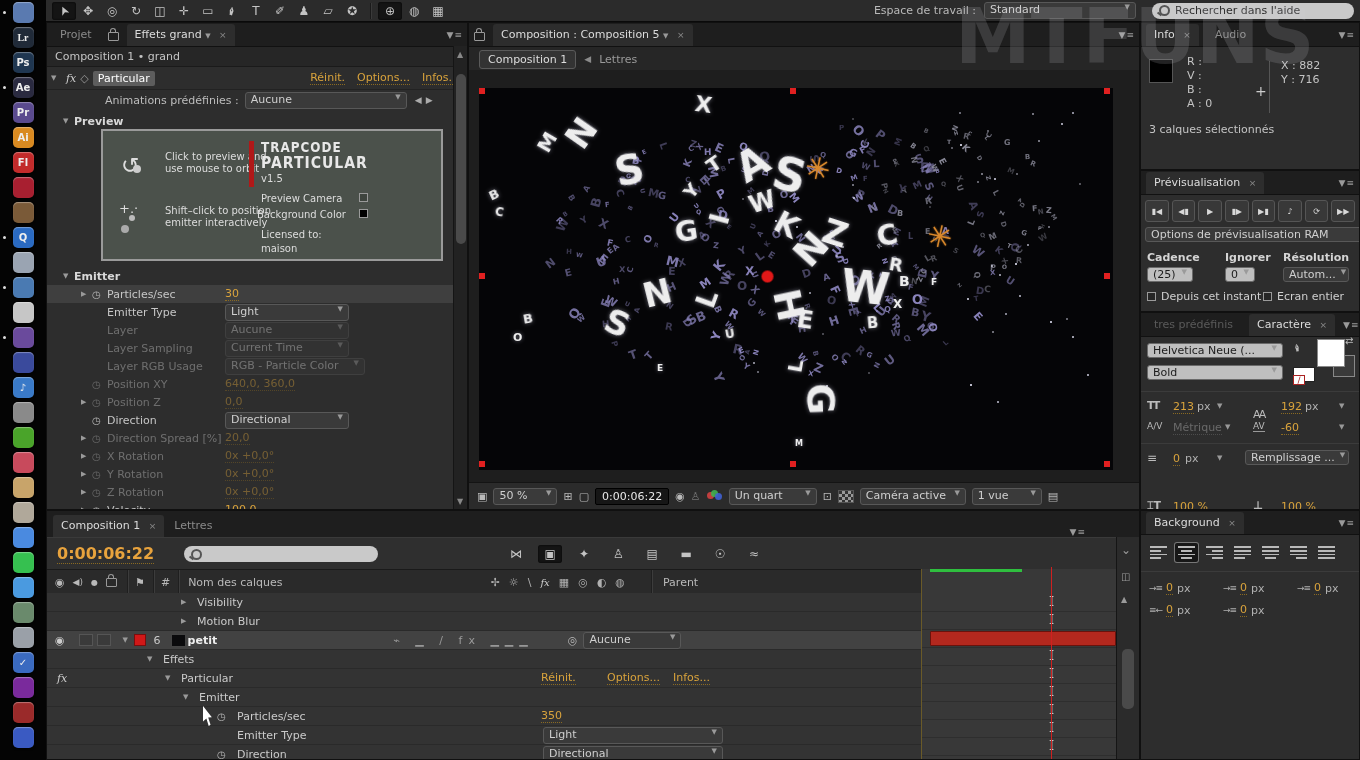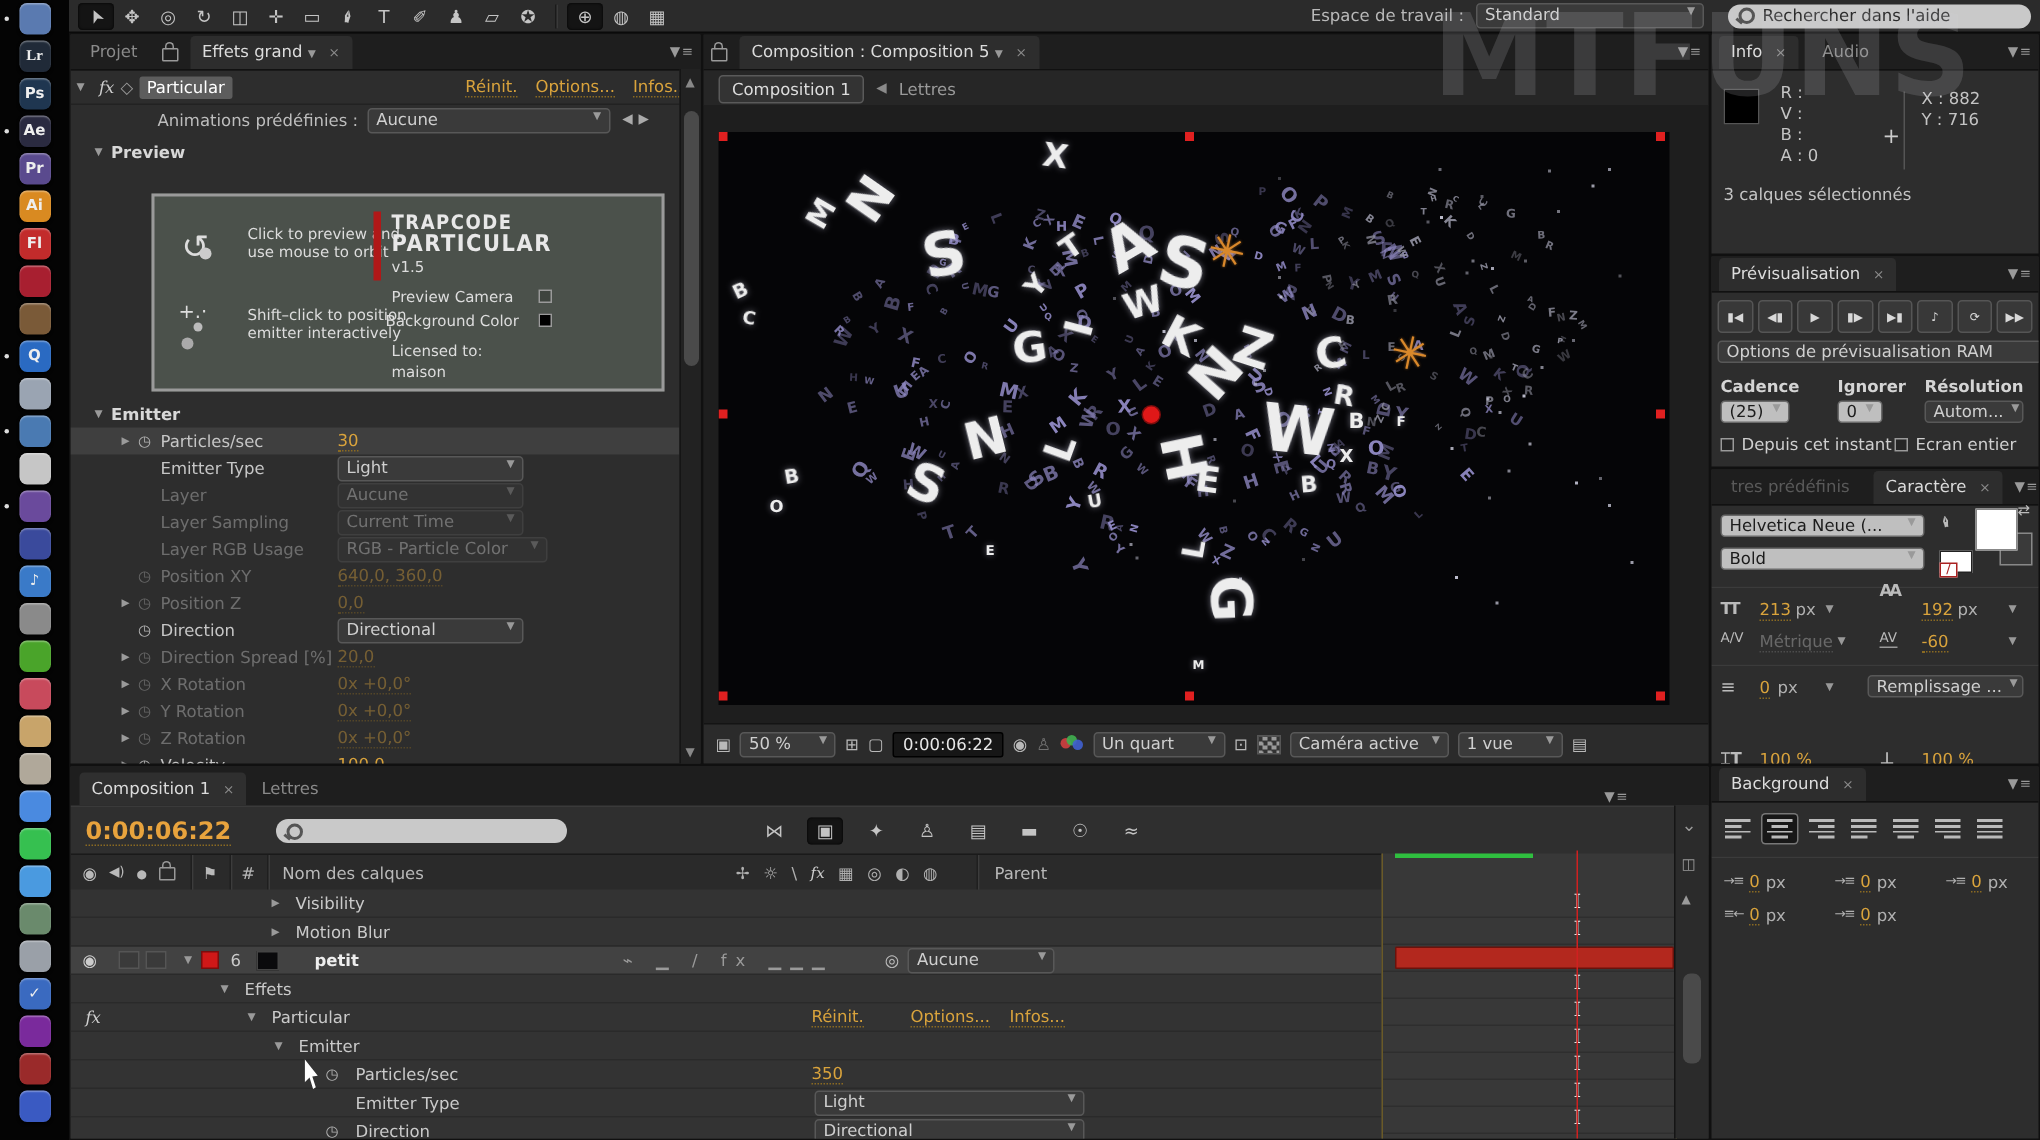--- a/index.html
+++ b/index.html
@@ -310,20 +310,21 @@
       <span class="tab active">
         <span>Effets grand</span>
         <span class="a" style="font-size:7px;color:#999;">▼</span>
         <span class="x">×</span>
       </span>
       <span class="pmenu">
         <span>▼</span>
           <span>≡</span>
       </span>
     </div>
+    <div id="fx-sub">Composition 1 • grand</div>
     <div id="fx-head">
       <span class="twirl">▼</span>
       <span class="fxbadge">fx</span>
       <span style="color:#9a9a9a;">◇</span>
       <span id="fx-name">Particular</span>
       <span style="margin-left:auto;" class="flex">
         <span class="lnk" style="margin-right:12px;">Réinit.</span>
         <span class="lnk" style="margin-right:12px;">Options...</span>
         <span class="lnk" style="margin-right:4px;">Infos...</span>
       </span>
@@ -1023,21 +1024,21 @@
         <span>Bold</span>
         <span class="a">▼</span>
       </span>
       <span class="abs" style="left:152px;top:54px;width:22px;height:15px;background:#fff;border:1px solid #222;"></span>
       <span class="abs" style="left:152px;top:62px;width:12px;height:10px;background:#fff;border:1px solid #a22;color:#a22;font-size:9px;line-height:9px;text-align:center;">∕</span>
       <div class="hdiv abs" style="left:0;top:78px;width:218px;"></div>
       <span class="abs" style="left:6px;top:86px;font-weight:bold;color:#bbb;letter-spacing:-2px;">TT</span>
       <span class="val abs" style="left:32px;top:87px;">213</span>
       <span class="unit abs" style="left:56px;top:87px;">px</span>
       <span class="abs" style="left:76px;top:89px;color:#999;font-size:7px;">▼</span>
-      <span class="abs" style="left:112px;top:74px;font-weight:bold;color:#bbb;letter-spacing:-2px;text-align:center;">AA</span>
+      <span class="abs" style="left:112px;top:95px;font-weight:normal;color:#bbb;letter-spacing:-2px;text-align:center;">AA</span>
       <span class="val abs" style="left:140px;top:87px;">192</span>
       <span class="unit abs" style="left:164px;top:87px;">px</span>
       <span class="abs" style="left:198px;top:89px;color:#999;font-size:7px;">▼</span>
       <span class="abs" style="left:6px;top:108px;color:#bbb;font-size:9px;">A∕V</span>
       <span class="abs dim" style="left:32px;top:108px;color:#bbb;border-bottom:1px dotted #777;">Métrique</span>
       <span class="abs" style="left:84px;top:110px;color:#999;font-size:7px;">▼</span>
       <span class="abs" style="left:112px;top:108px;color:#bbb;font-size:9px;border-bottom:1px solid #999;">AV</span>
       <span class="val abs" style="left:140px;top:108px;">-60</span>
       <span class="abs" style="left:198px;top:110px;color:#999;font-size:7px;">▼</span>
       <div class="hdiv abs" style="left:0;top:130px;width:218px;"></div>
@@ -1207,21 +1208,21 @@
           <span class="lbl" style="position: absolute; left: 150px;">Motion Blur</span>
         </div>
         <div class="tlrow layer">
           <span style="margin-left: 8px; color: rgb(204, 204, 204);">◉</span>
           <span style="width: 12px; height: 10px; background: rgb(58, 58, 58); border: 1px solid rgb(85, 85, 85); margin-left: 14px;"></span>
           <span style="width: 12px; height: 10px; background: rgb(58, 58, 58); border: 1px solid rgb(85, 85, 85); margin-left: 4px;"></span>
           <span class="twirl" style="margin-left: 12px;">▼</span>
           <span style="width: 10px; height: 10px; background: rgb(208, 24, 24); border: 1px solid rgb(122, 13, 13);"></span>
           <span class="lbl" style="margin-left: 8px;">6</span>
           <span style="width: 13px; height: 11px; background: rgb(10, 10, 12); border: 1px solid rgb(68, 68, 68); margin-left: 10px;"></span>
-          <span class="lbl" style="margin-left: 24px; font-weight: bold; color: rgb(238, 238, 238);">petit</span>
+          <span class="lbl" style="margin-left: 2px; font-weight: bold; color: rgb(238, 238, 238);">petit</span>
           <span style="margin-left: 176px; color: rgb(154, 154, 154); letter-spacing: 6px;">⌁ ▁ ∕ fx ▁▁▁</span>
           <span style="margin-left: 34px; color: rgb(187, 187, 187);">◎</span>
           <span class="dd" style="width: 86px; margin-left: 6px;">
             <span>Aucune</span>
             <span class="a">▼</span>
           </span>
         </div>
         <div class="tlrow" style="position: relative;">
           <span class="twirl" style="position: absolute; left: 100px;">▼</span>
           <span class="lbl" style="position: absolute; left: 116px;">Effets</span>

